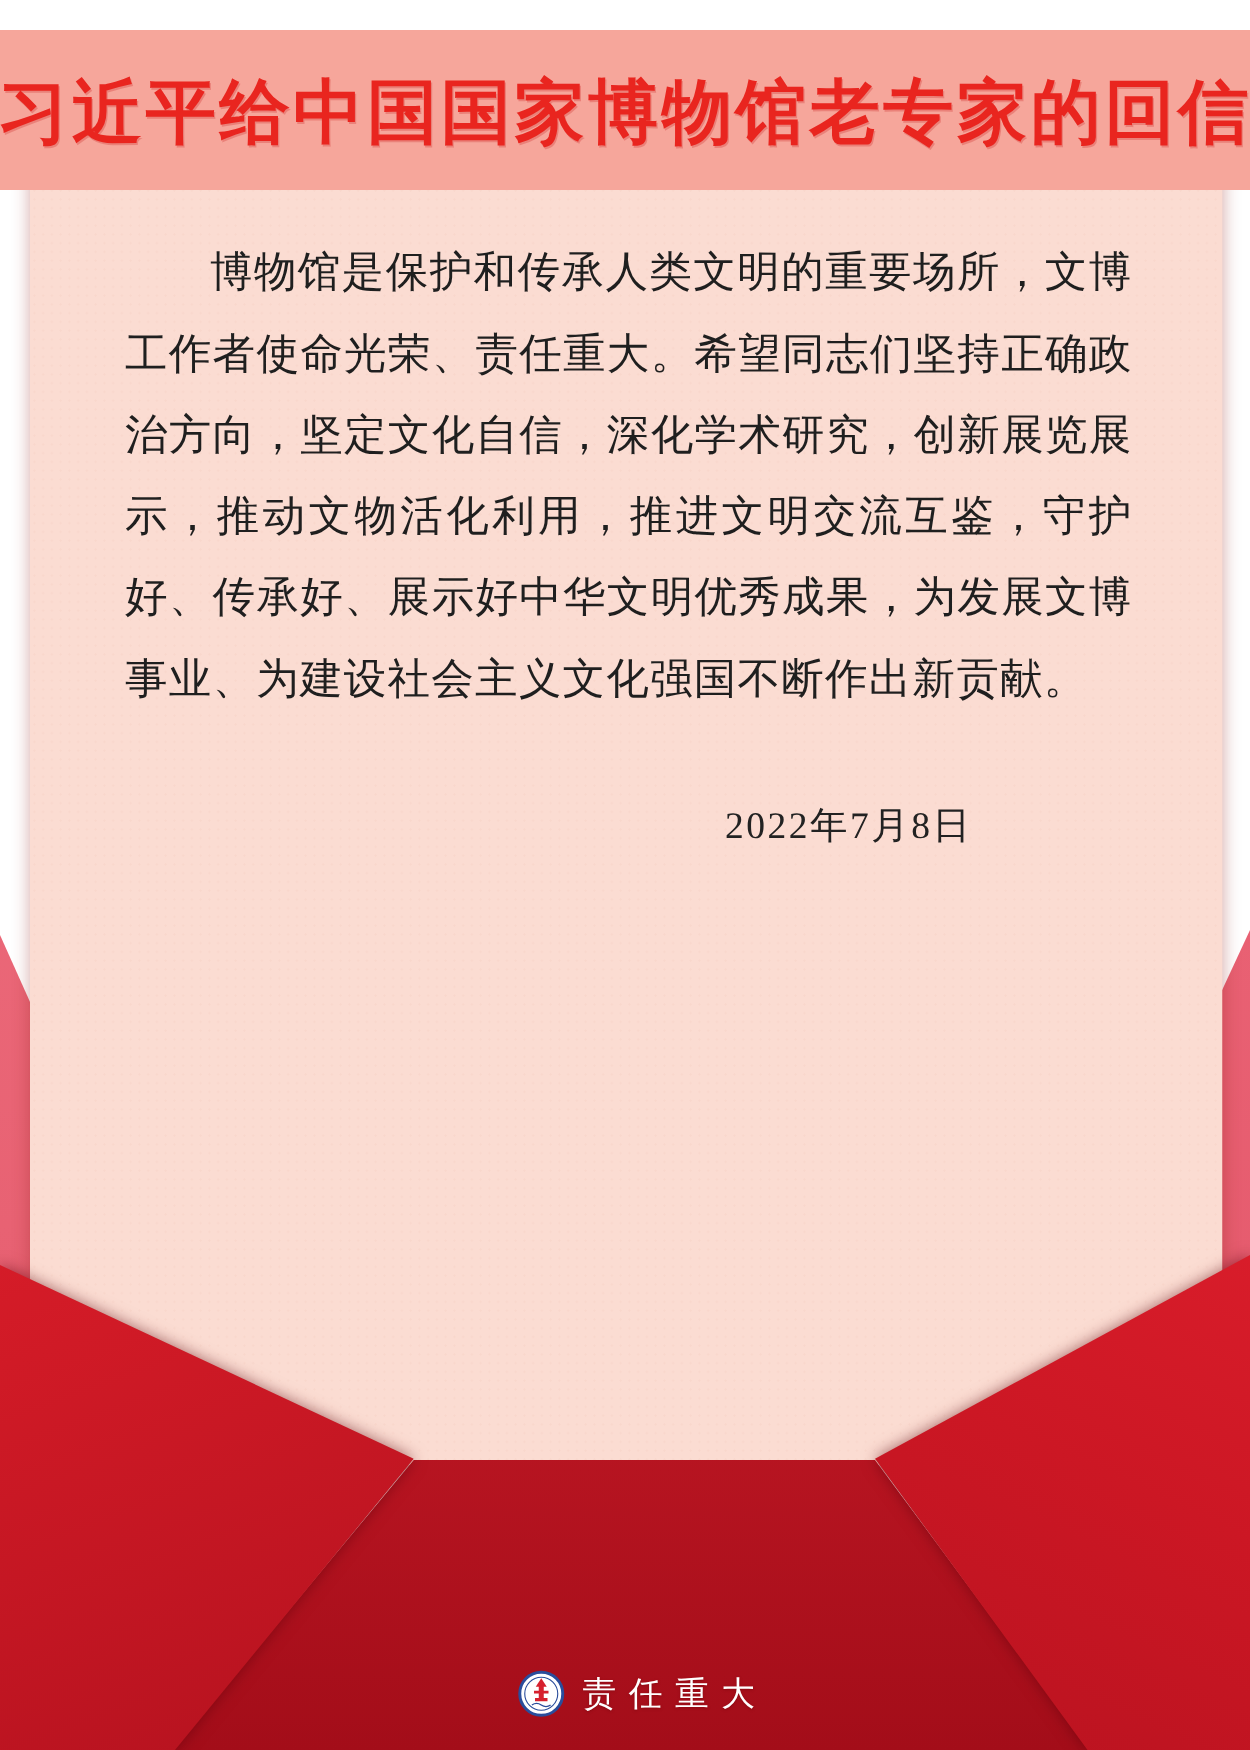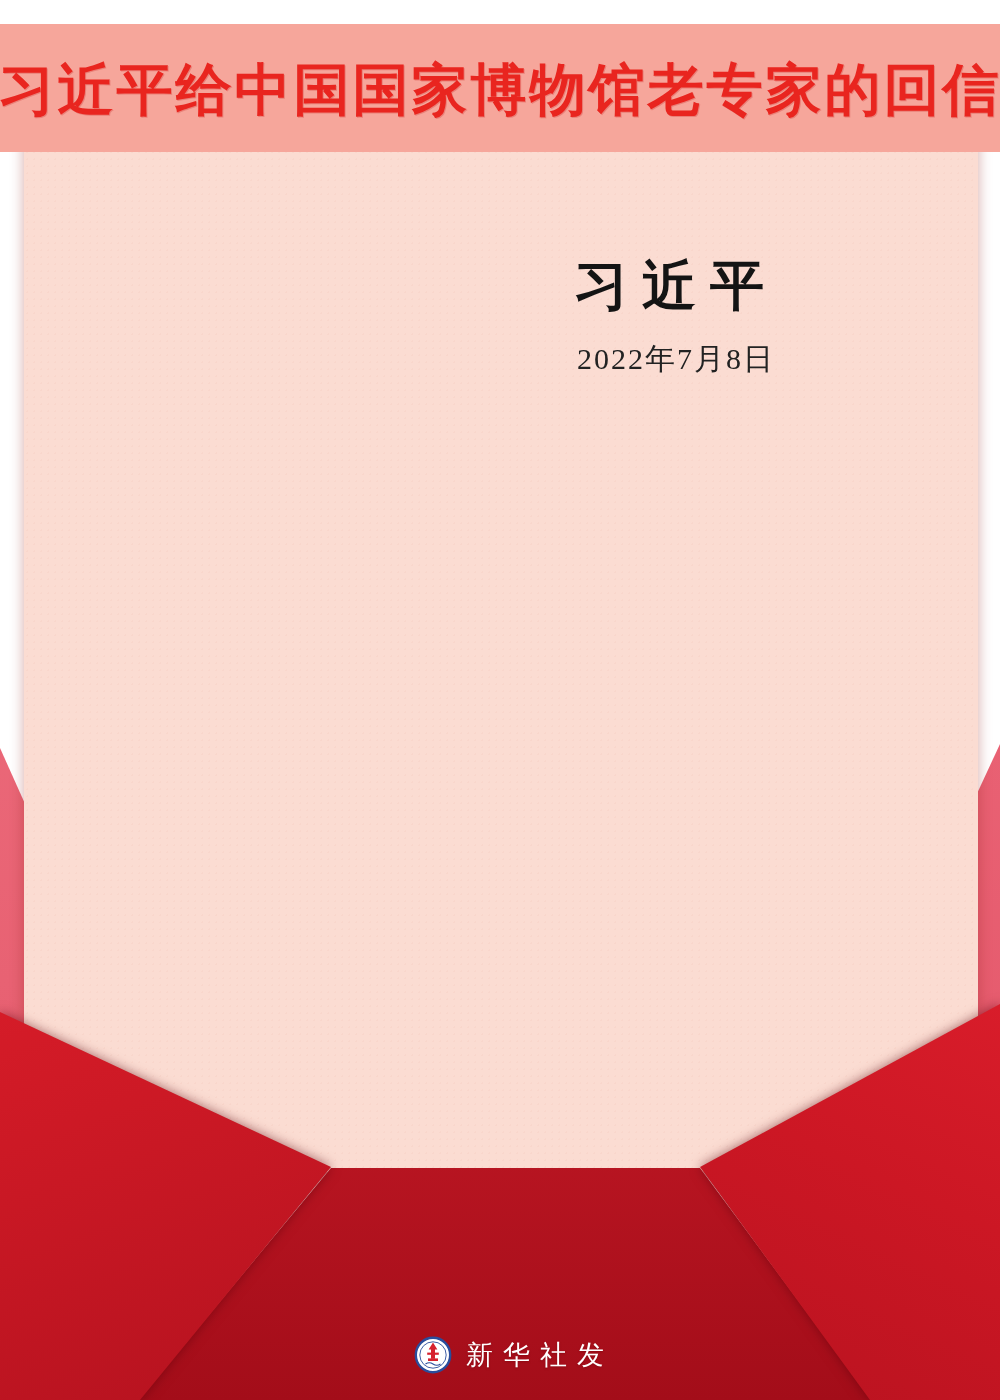--- a/index.html
+++ b/index.html
@@ -100,22 +100,22 @@
 </style>
 </head>
 <body>
 
 <div class="page">
 
   <div class="wedge wedge-left"></div>
   <div class="wedge wedge-right"></div>
 
   <div class="paper">
+    <p class="para">博物馆是保护和传承人类文明的重要场所，文博工作者使命光荣、责任重大。希望同志们坚持正确政治方向，坚定文化自信，深化学术研究，创新展览展示，推动文物活化利用，推进文明交流互鉴，守护好、传承好、展示好中华文明优秀成果，为发展文博事业、为建设社会主义文化强国不断作出新贡献。</p>
     <div class="sign-block">
-      <div class="signature">习近平</div>
       <div class="letter-date">2022年7月8日</div>
     </div>
   </div>
 
   <div class="flap-wrap">
     <div class="flap flap-front"></div>
   </div>
   <div class="flap-wrap wrap-shadow">
     <div class="flap flap-left"></div>
   </div>
@@ -130,16 +130,16 @@
   <div class="credit-row">
     <svg class="emblem" viewBox="0 0 38 38" aria-hidden="true">
       <circle cx="19" cy="19" r="17.2" fill="#ffffff" stroke="#2a4d9b" stroke-width="2.4"></circle>
       <circle cx="19" cy="19" r="13.2" fill="none" stroke="#2a4d9b" stroke-width="0.9"></circle>
       <polygon points="19,6.5 23.4,13.4 14.6,13.4" fill="#d6212e"></polygon>
       <rect x="17" y="12.6" width="4" height="10.2" fill="#d6212e"></rect>
       <rect x="13.2" y="16.6" width="11.6" height="2.2" fill="#d6212e"></rect>
       <rect x="14" y="22.4" width="10" height="2.6" fill="#d6212e"></rect>
       <path d="M11.5,28 q3.8,-2.6 7.5,0 q3.8,2.6 7.5,0" fill="none" stroke="#2a4d9b" stroke-width="1.1"></path>
     </svg>
-    <span class="credit-text">新华社发</span>
+    <span class="credit-text">责任重大</span>
   </div>
 
 </div>
 
 </body></html>

